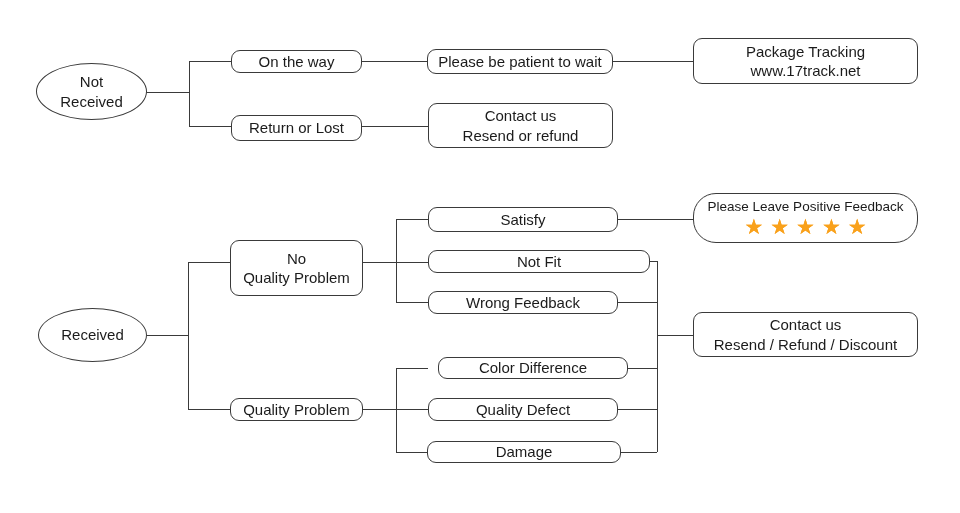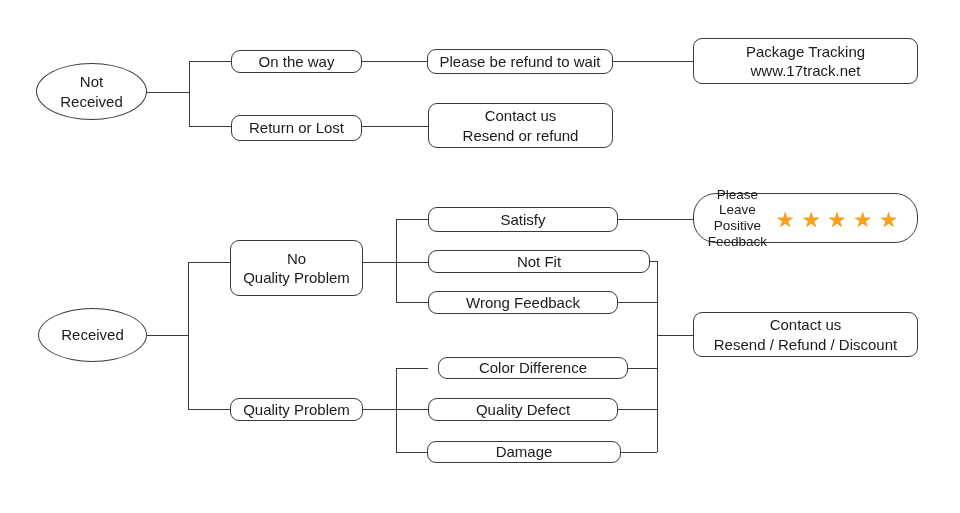--- a/index.html
+++ b/index.html
@@ -29,21 +29,21 @@
     display:flex;
     align-items:center;
     justify-content:center;
     text-align:center;
     font-size:15px;
     line-height:1.27;
     white-space:pre-line;
   }
   .rect{border-radius:9px;}
   .ellipse{border-radius:50%;}
-  .feedback-box{flex-direction:row;justify-content:center;padding:2px 12px;border-radius:23px;}
+  .feedback-box{flex-direction:column;justify-content:center;padding:2px 12px;border-radius:23px;}
   .fb-label{font-size:13.5px;line-height:1.15;}
   .stars{letter-spacing:7px;font-size:21px;line-height:1;margin-top:2px;text-indent:7px;color:var(--star);}
   .stars span{text-shadow:0 0 0 var(--star);}
 </style>
 </head>
 <body>
 
 <div class="canvas">
 
   <div class="hl" style="left:146px;top:92px;width:44px"></div>
@@ -78,21 +78,21 @@
   <div class="hl" style="left:621px;top:452px;width:36px"></div>
   <div class="hl" style="left:657px;top:335px;width:36px"></div>
 
   <div class="node ellipse" style="left:36px;top:63px;width:111px;height:57px">Not
 Received</div>
 
   <div class="node rect" style="left:231px;top:50px;width:131px;height:23px">On the way</div>
 
   <div class="node rect" style="left:231px;top:115px;width:131px;height:26px">Return or Lost</div>
 
-  <div class="node rect" style="left:427px;top:49px;width:186px;height:25px">Please be refund to wait</div>
+  <div class="node rect" style="left:427px;top:49px;width:186px;height:25px">Please be patient to wait</div>
 
   <div class="node rect" style="left:693px;top:38px;width:225px;height:46px">Package Tracking
 www.17track.net</div>
 
   <div class="node rect" style="left:428px;top:103px;width:185px;height:45px">Contact us
 Resend or refund</div>
 
   <div class="node ellipse" style="left:38px;top:308px;width:109px;height:54px">Received</div>
 
   <div class="node rect" style="left:230px;top:240px;width:133px;height:56px">No

